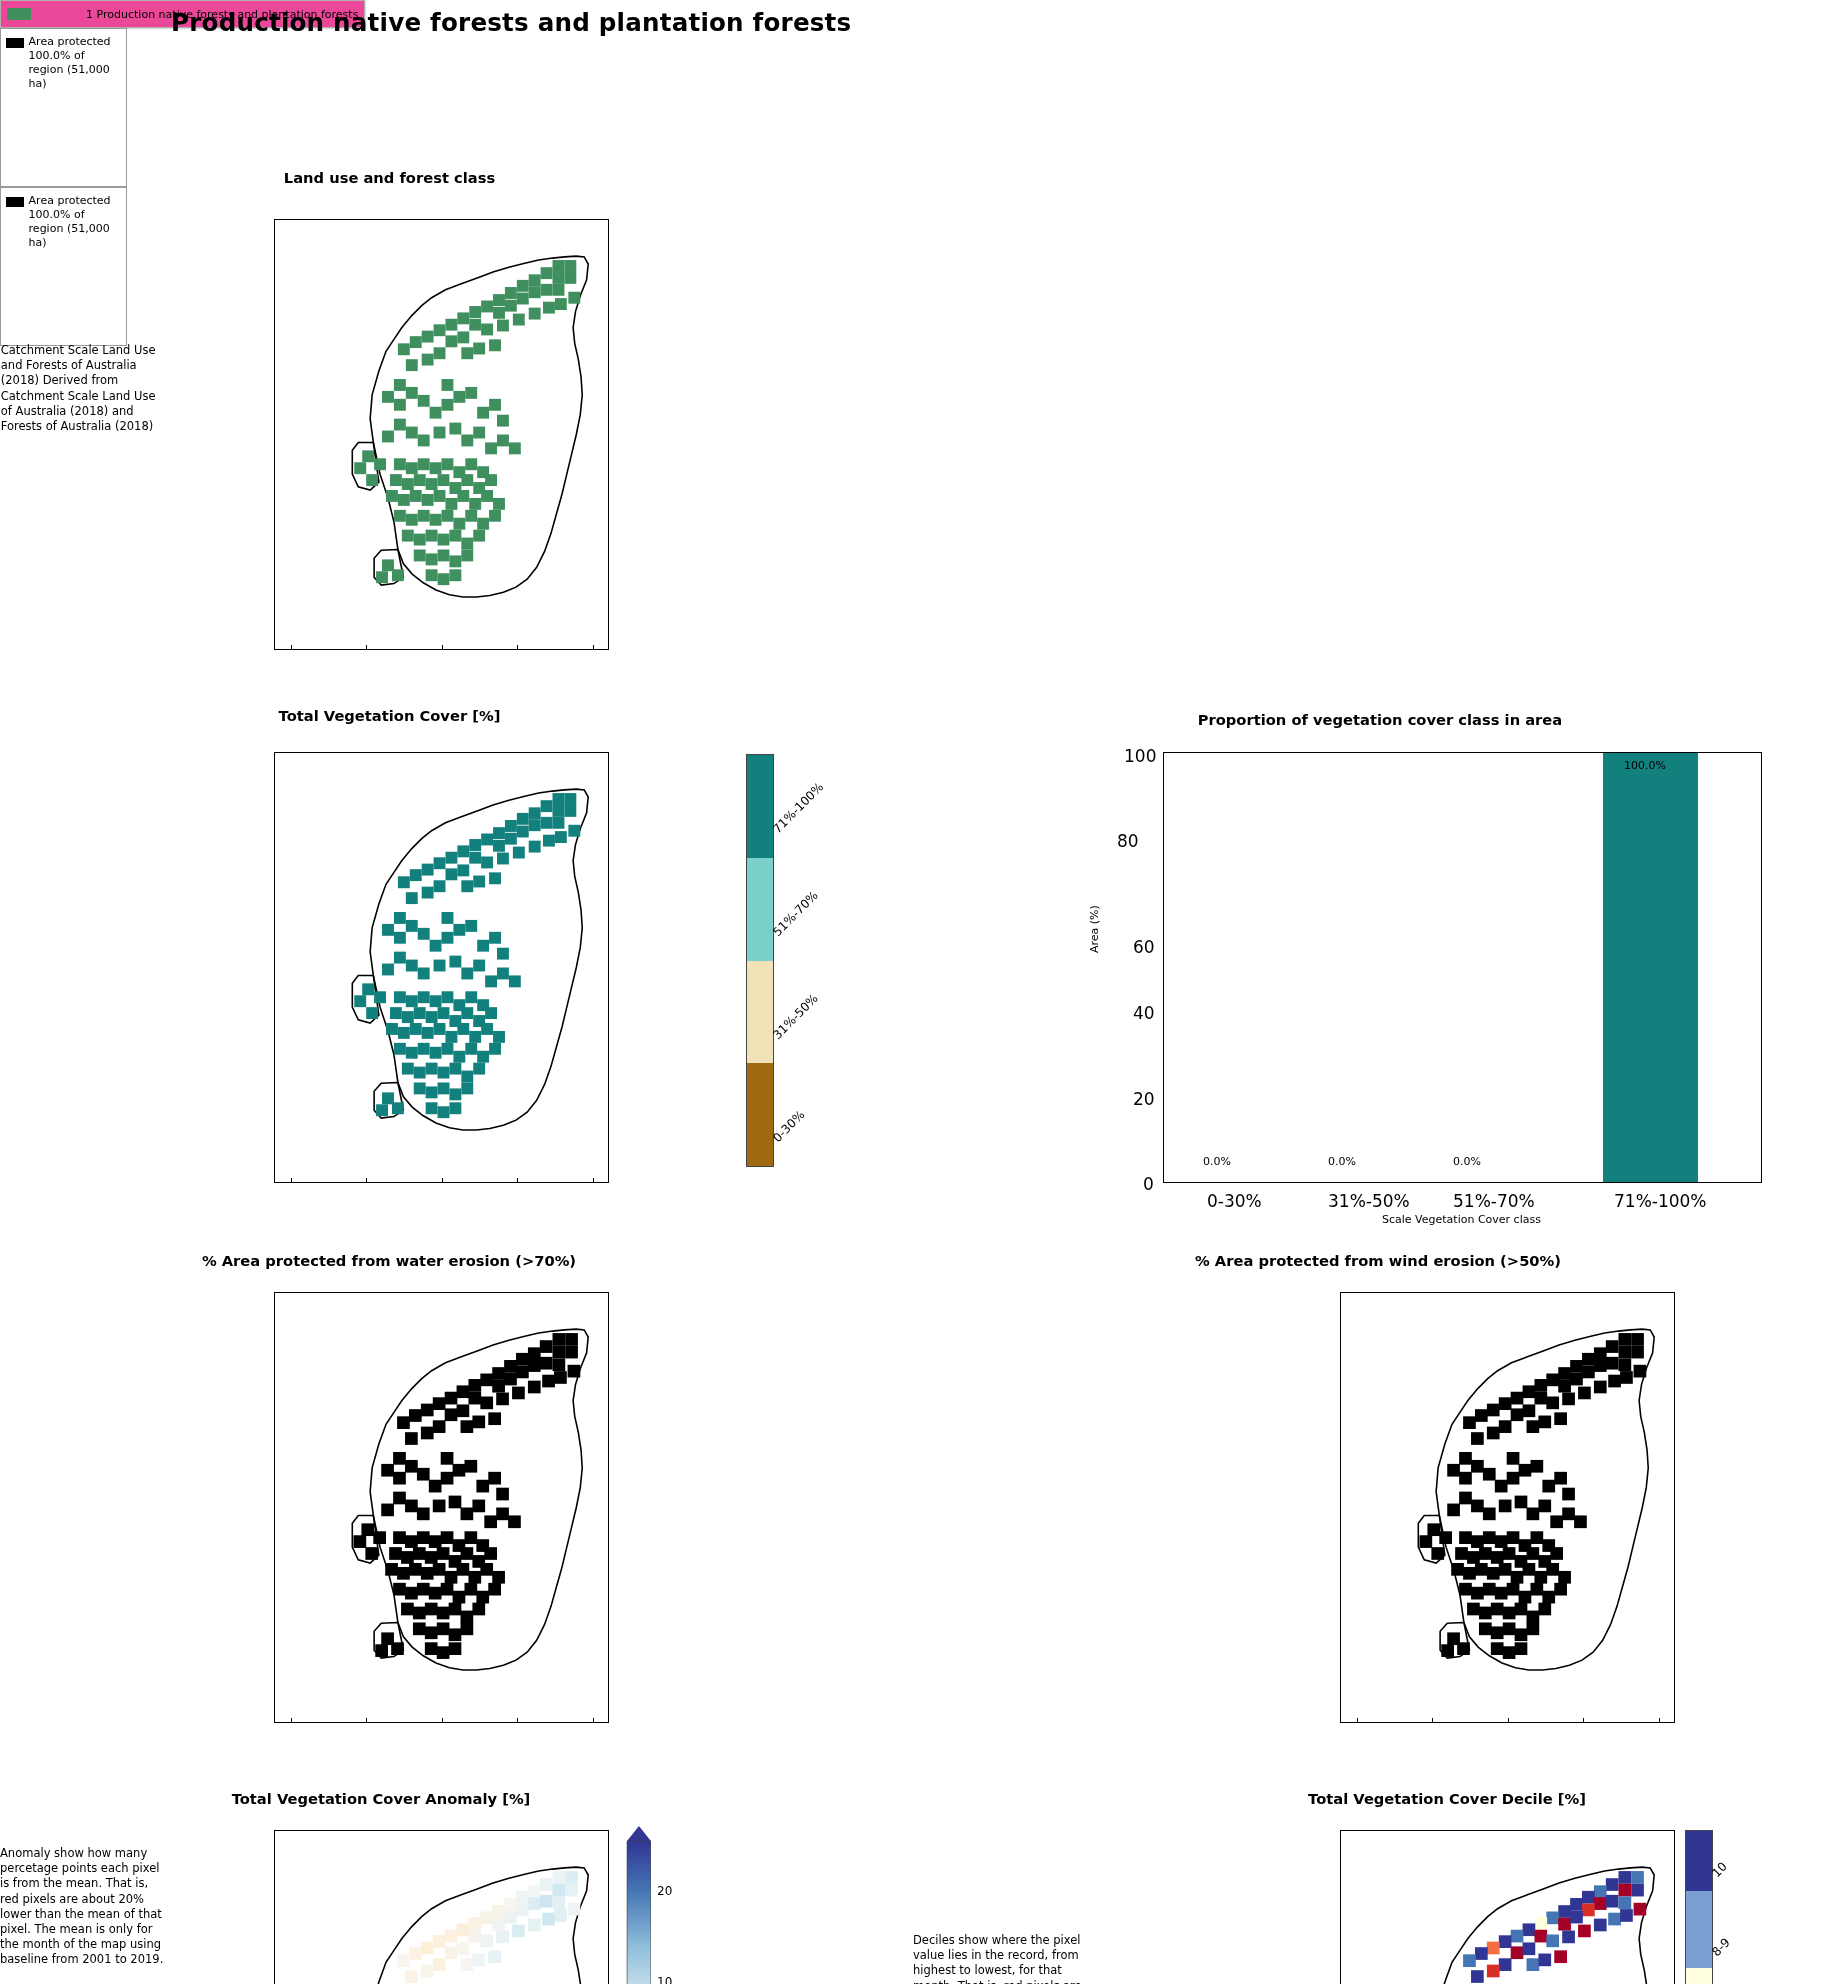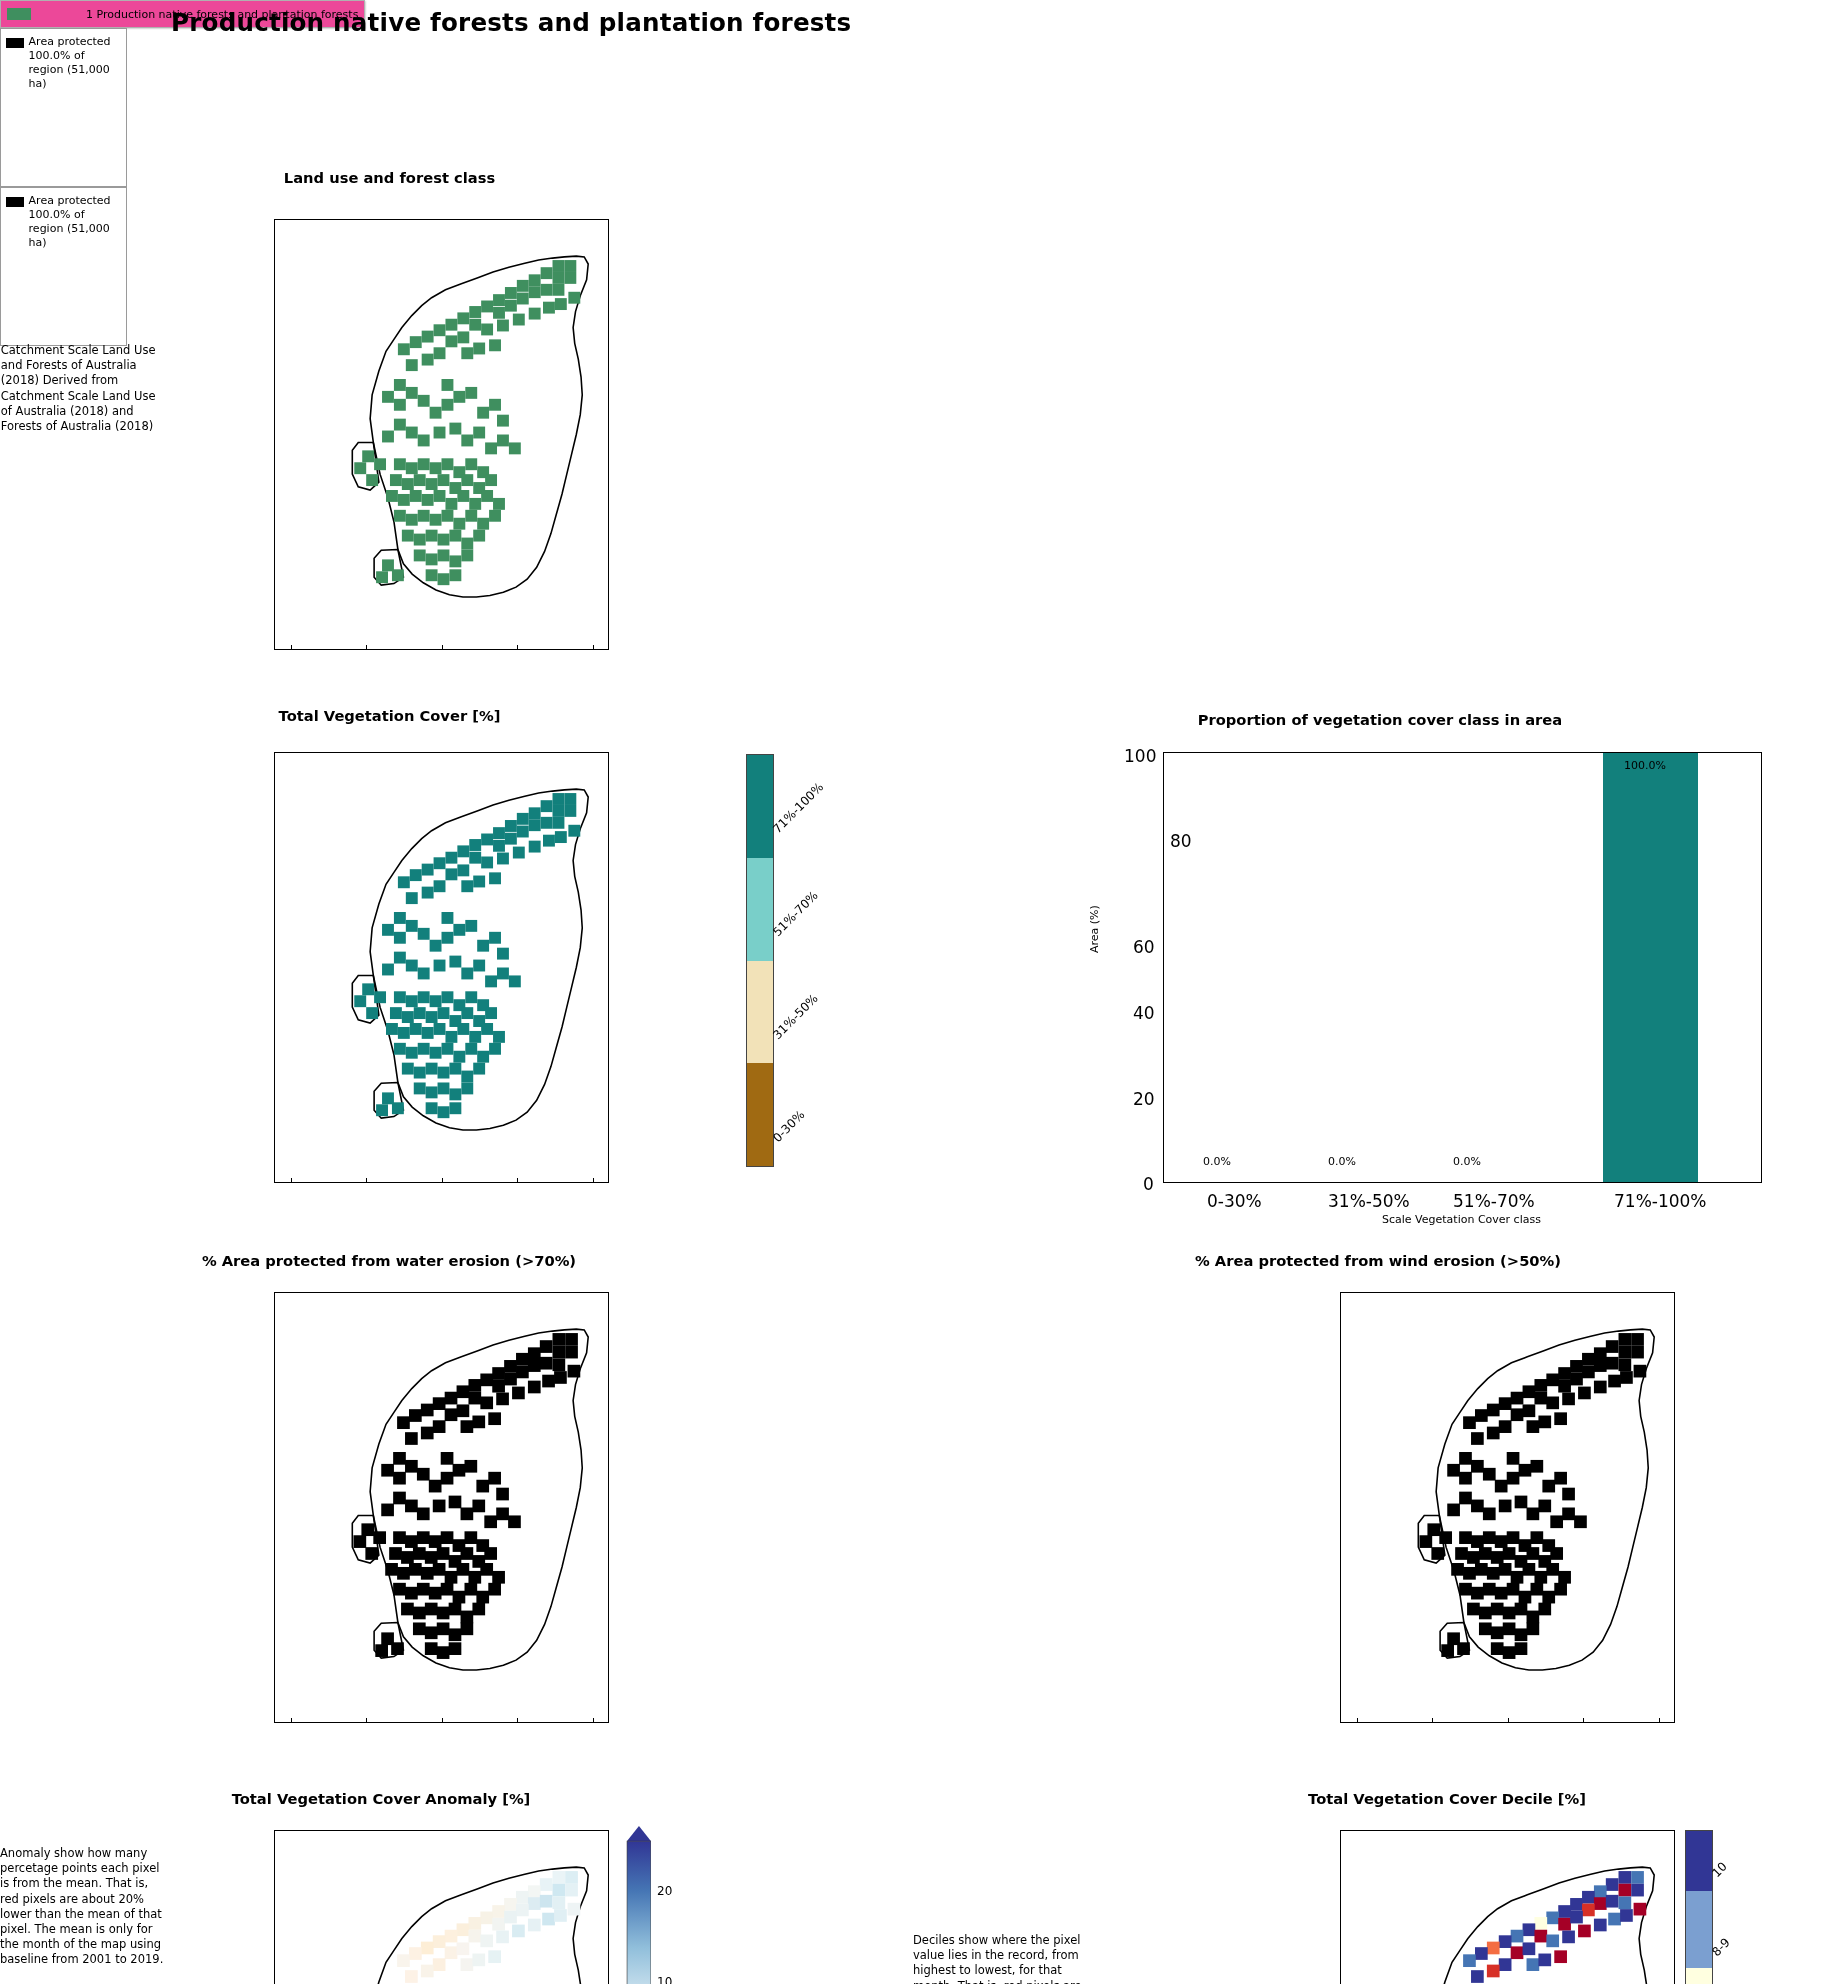--- a/index.html
+++ b/index.html
@@ -423,21 +423,21 @@
 
 <div class="bc-tick-lbl" style="left:1207px; top:1191px;">0-30%</div>
 <div class="bc-tick-lbl" style="left:1328px; top:1191px;">31%-50%</div>
 <div class="bc-tick-lbl" style="left:1453px; top:1191px;">51%-70%</div>
 <div class="bc-tick-lbl" style="left:1614px; top:1191px;">71%-100%</div>
 
 <div class="bc-tick-lbl" style="left:1143px; top:1174px;">0</div>
 <div class="bc-tick-lbl" style="left:1133px; top:1089px;">20</div>
 <div class="bc-tick-lbl" style="left:1133px; top:1003px;">40</div>
 <div class="bc-tick-lbl" style="left:1133px; top:937px;">60</div>
-<div class="bc-tick-lbl" style="left:1170px; top:831px;">80</div>
+<div class="bc-tick-lbl" style="left:1117px; top:831px;">80</div>
 <div class="bc-tick-lbl" style="left:1124px; top:746px;">100</div>
 
 <div class="bc-axis-label" style="left:1382px; top:1213px;">Scale Vegetation Cover class</div>
 <div class="bc-axis-label" style="left:1088px; top:953px; transform:rotate(-90deg); transform-origin:left top;">Area (%)</div>
 
 <div class="abs panel-title" style="left:131px; top:1252px; width:516px;">% Area protected from water erosion (&gt;70%)</div>
 
 <div class="map-frame" id="map-water" style="left:274px; top:1292px; width:335px; height:431px;">
   <svg viewBox="0 0 845 1085" width="335" height="431" style="display:block">
     <path d="M300 760 L285 700 L265 640 L248 560 L240 500 L245 440 L262 380 L280 330 L300 300 L320 270 L345 240 L370 215 L395 195 L430 175 L470 160 L510 145 L550 130 L590 118 L630 108 L665 100 L700 95 L730 92 L760 90 L780 92 L790 110 L786 150 L770 190 L758 230 L752 270 L756 310 L765 350 L772 395 L775 440 L770 490 L760 540 L748 590 L736 640 L724 690 L710 740 L696 790 L680 835 L660 875 L636 905 L608 925 L576 938 L542 946 L508 950 L474 950 L440 944 L406 932 L374 914 L346 892 L324 866 L310 830 Z" fill="none" stroke="#000" stroke-width="4"></path>

